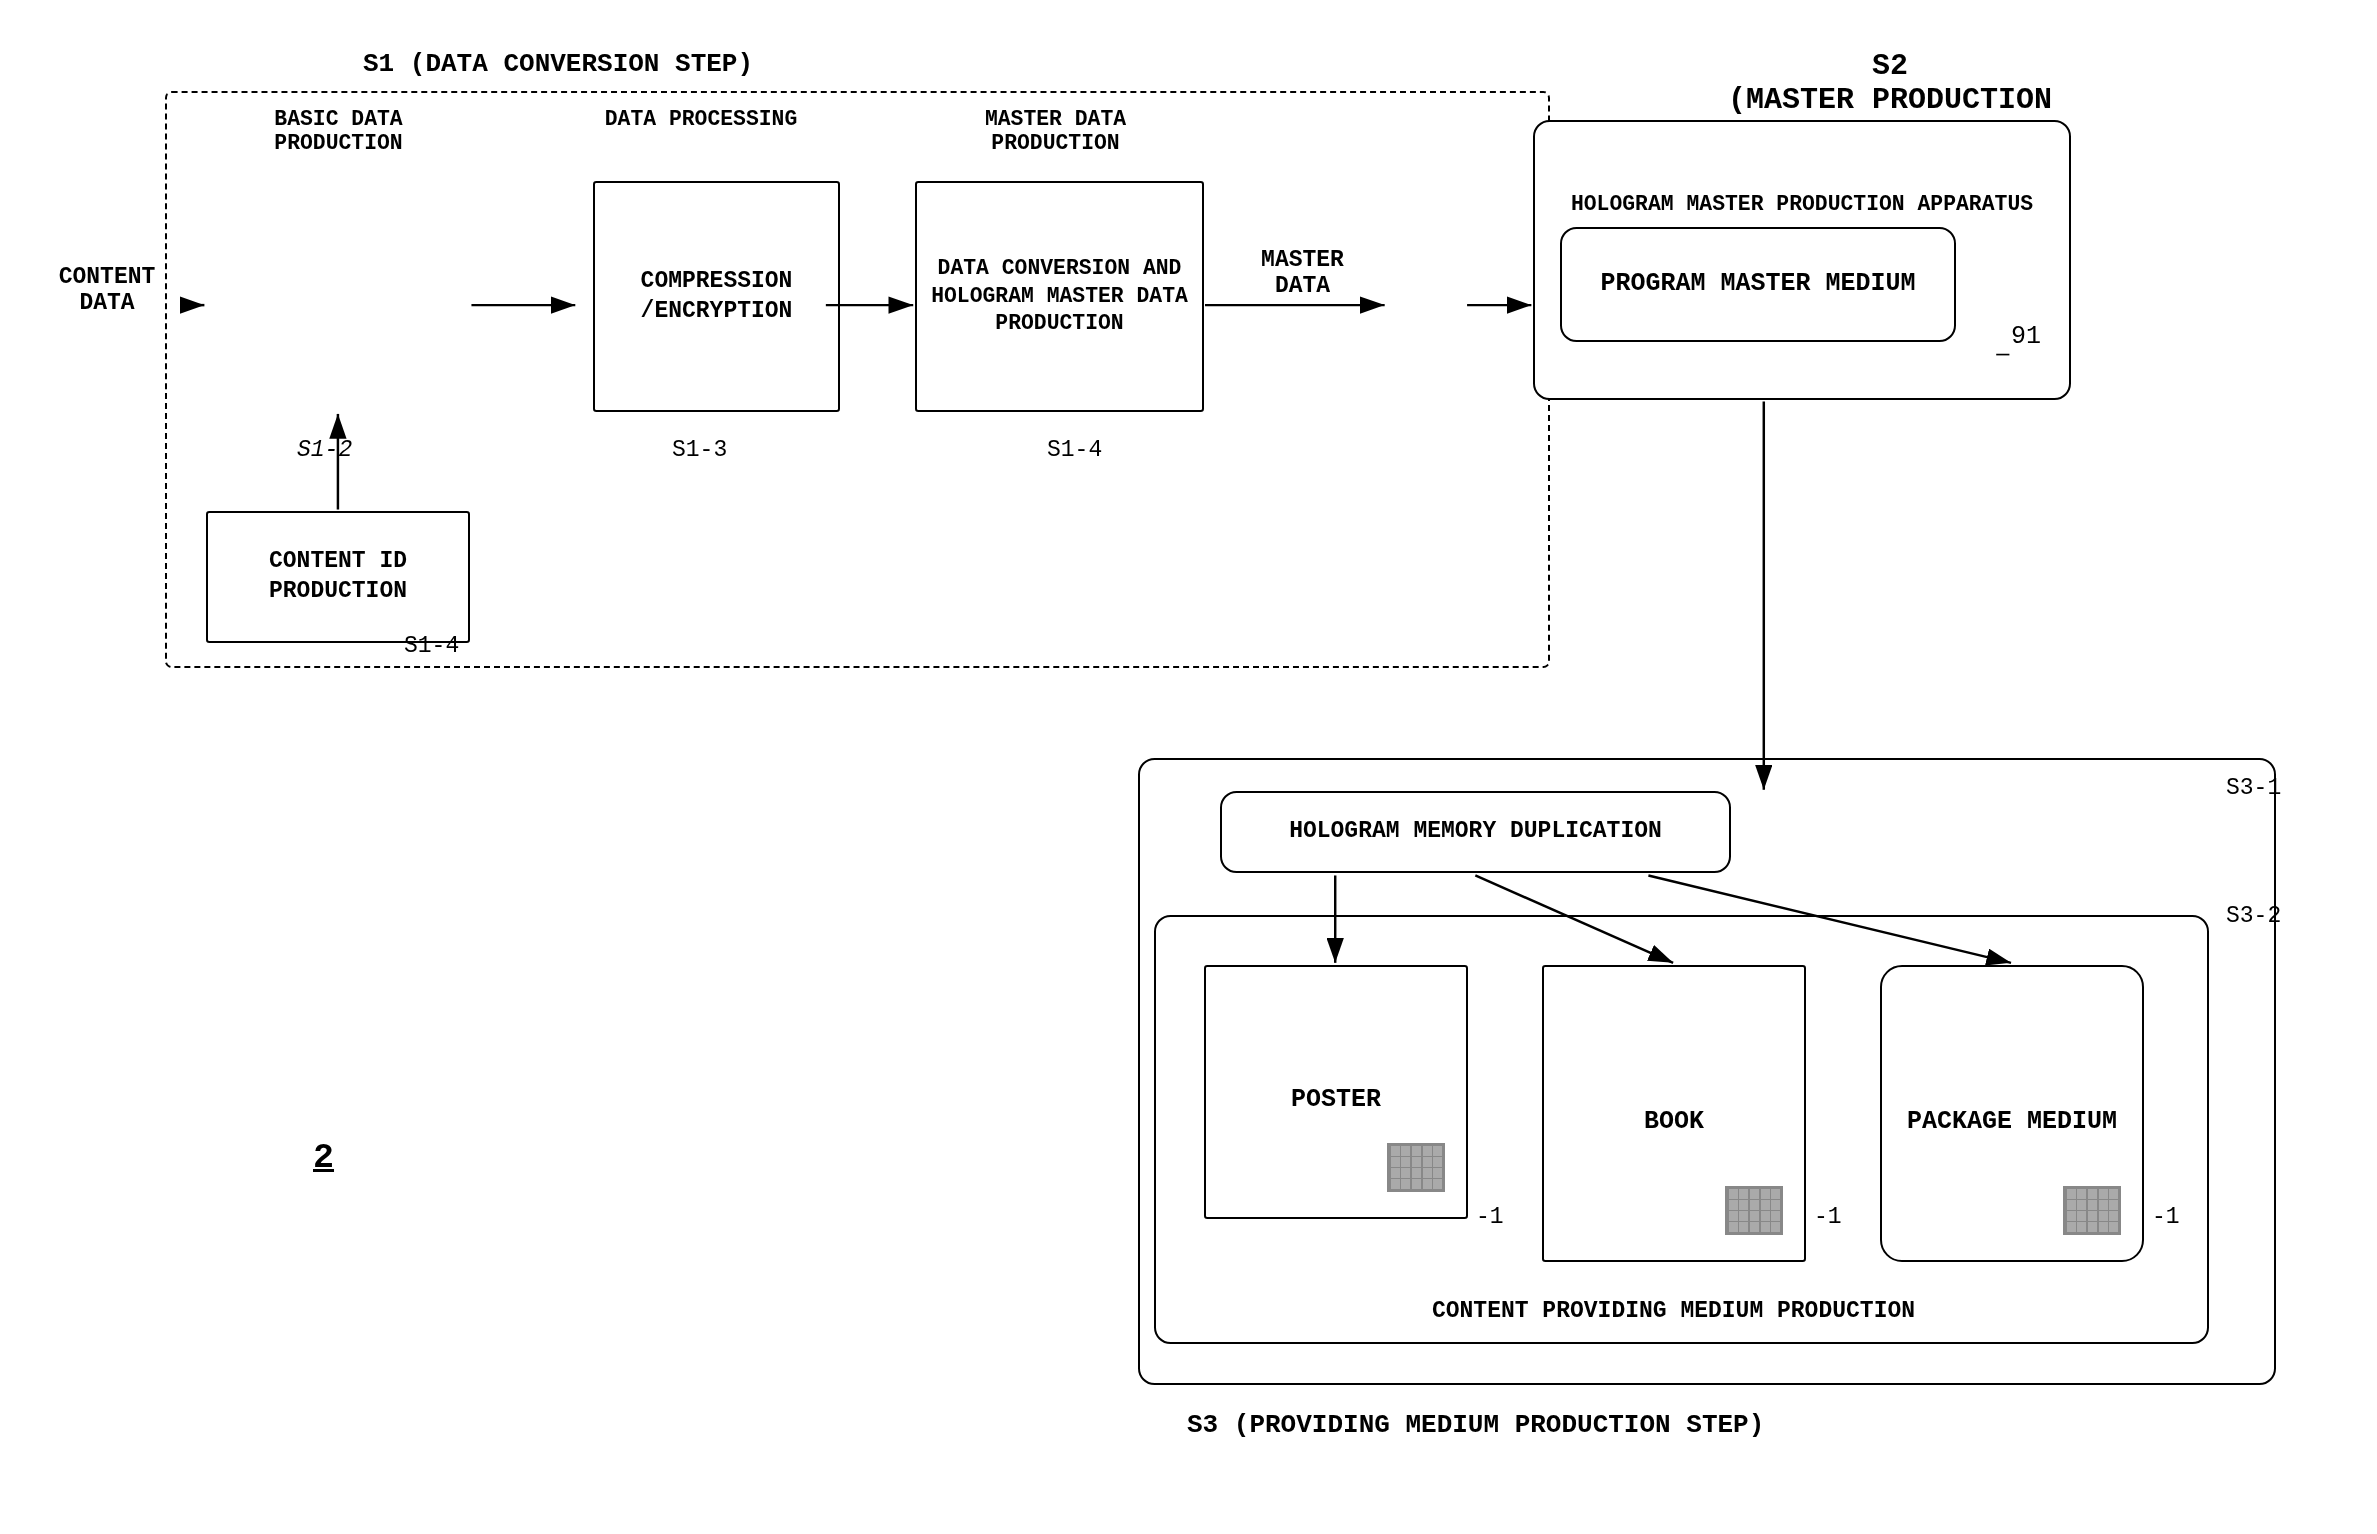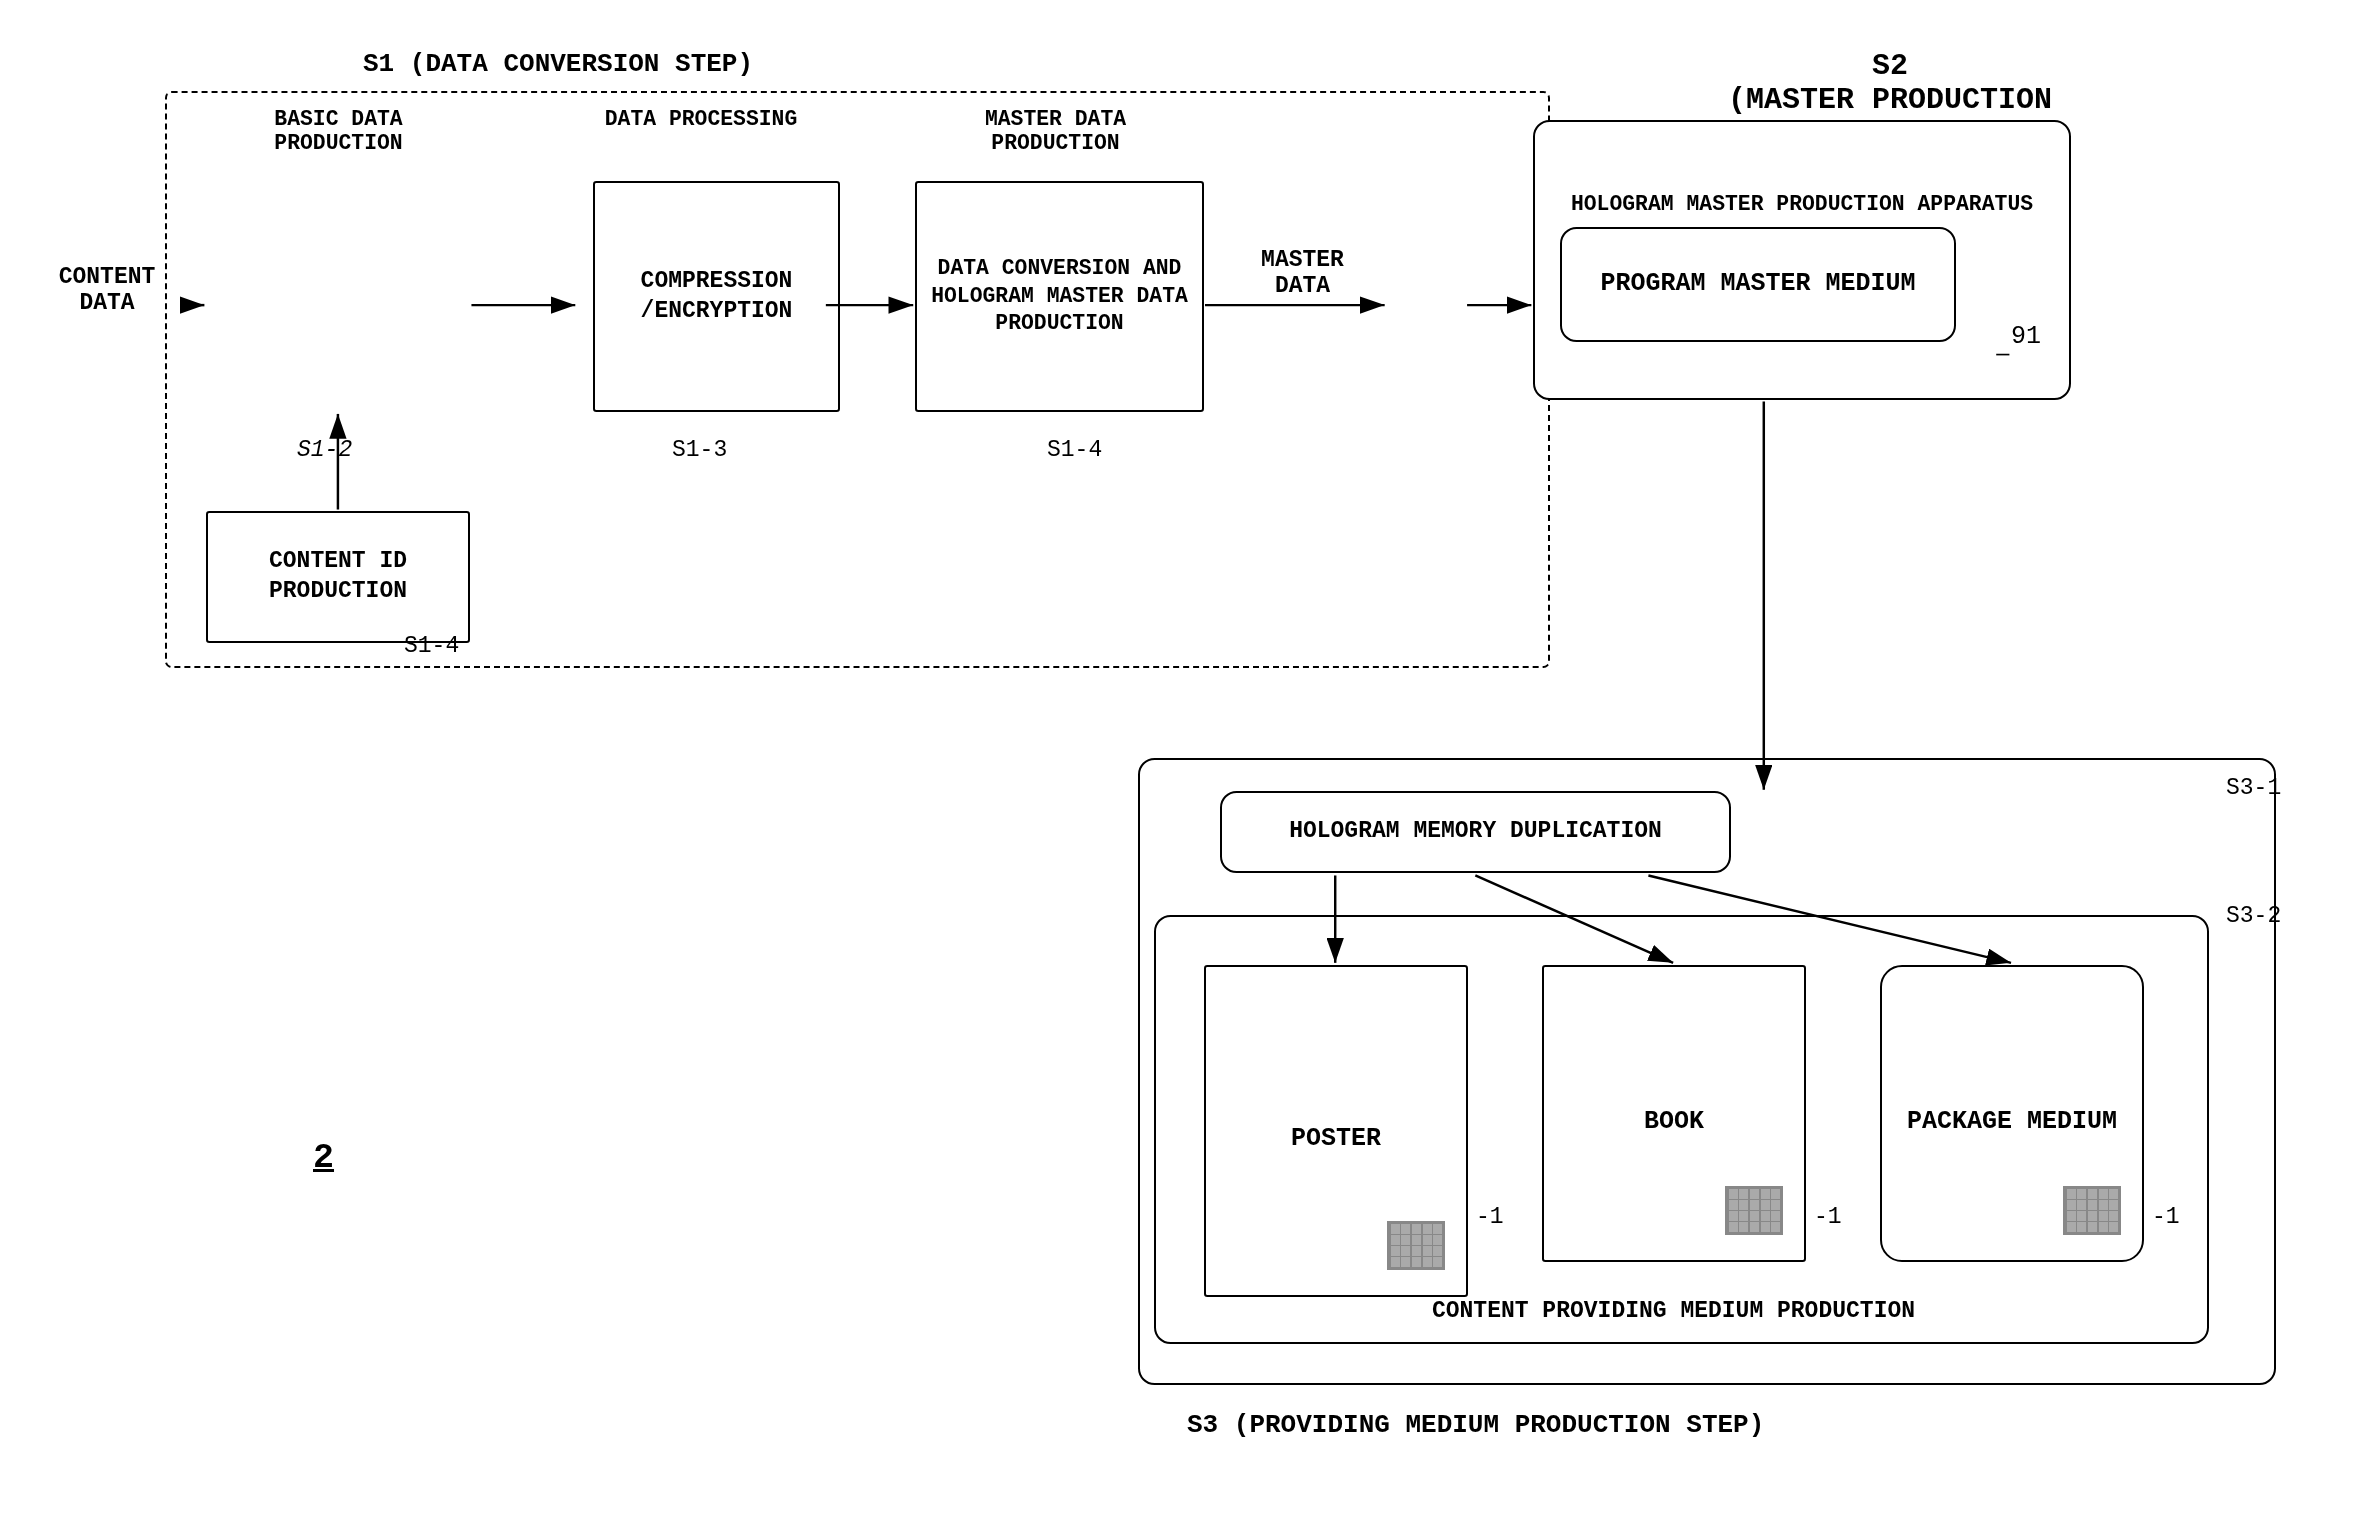--- a/index.html
+++ b/index.html
@@ -156,21 +156,21 @@
   <div class="label" style="left: 2226px; top: 775px; font-size: 23px;">S3-1</div>
 
   <div class="box box-rounded" style="left: 1220px; top: 791px; width: 511px; height: 82px; font-size: 23px;">
     <span>HOLOGRAM MEMORY DUPLICATION</span>
   </div>
 
   <div class="label" style="left: 2226px; top: 903px; font-size: 23px;">S3-2</div>
 
   <div class="solid-container" style="left: 1154px; top: 915px; width: 1055px; height: 429px;"></div>
 
-  <div class="box box-rect" style="left: 1204px; top: 965px; width: 264px; height: 332px; font-size: 25px; font-weight: bold; align-items: flex-start; justify-content: center; padding-top: 16.5px; flex-direction: column;">
+  <div class="box box-rect" style="left: 1204px; top: 965px; width: 264px; height: 254px; font-size: 25px; font-weight: bold; align-items: flex-start; justify-content: center; padding-top: 16.5px; flex-direction: column;">
     <div style="width:100%; text-align:center;">POSTER</div>
 
     <div style="position:absolute; bottom: 25px; right: 20.6px; width: 58px; height: 49px; background: #888; display: grid; grid-template-columns: repeat(5,1fr); grid-template-rows: repeat(4,1fr); gap: 1.6px; padding: 3.3px;">
       <div style="background:#aaa"></div>
         <div style="background:#aaa"></div>
         <div style="background:#aaa"></div>
         <div style="background:#aaa"></div>
         <div style="background:#aaa"></div>
       <div style="background:#aaa"></div>
         <div style="background:#aaa"></div>

